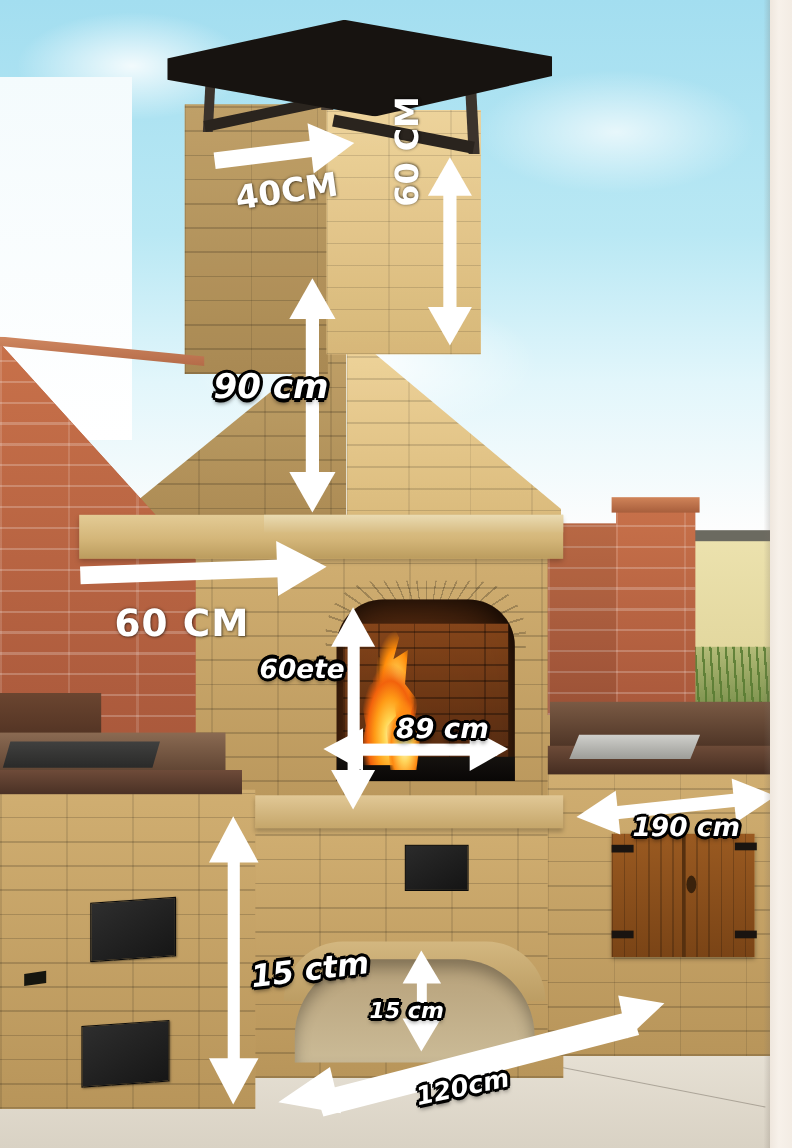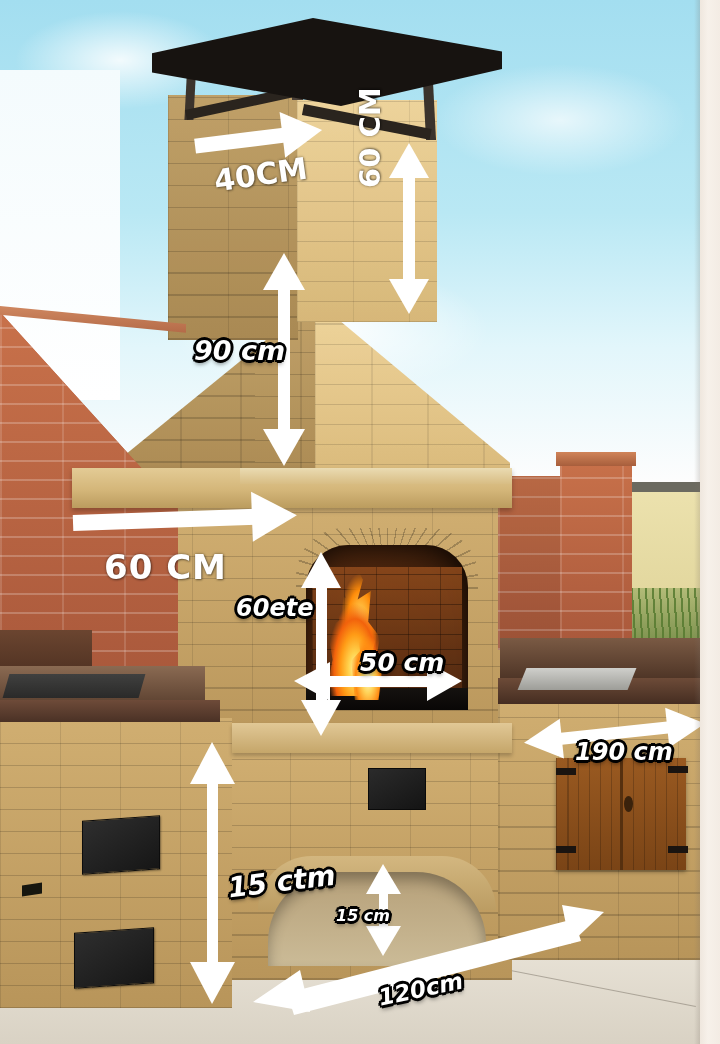--- a/index.html
+++ b/index.html
@@ -472,32 +472,32 @@
         <polygon points="604,912 562,905 570,944"></polygon>
       </g>
 
     </g>
   </svg>
 
   <div class="dimtext t-plain" style="left:214px;top:160px;font-size:30px;transform:rotate(-8deg);">40CM</div>
 
   <div class="dimtext t-plain" style="left:356px;top:188px;font-size:29px;transform:rotate(-90deg);transform-origin:left top;">60 CM</div>
 
-  <div class="dimtext t-outline" style="left:194px;top:337px;font-size:27px;">90 cm</div>
+  <div class="dimtext t-outline" style="left:194px;top:337px;font-size:31px;">90 cm</div>
 
   <div class="dimtext t-plain" style="left:104px;top:550px;font-size:34px;letter-spacing:1px;">60 CM</div>
 
   <div class="dimtext t-outline" style="left:236px;top:596px;font-size:24px;">60ete</div>
 
-  <div class="dimtext t-outline" style="left:360px;top:650px;font-size:25px;">50 cm</div>
+  <div class="dimtext t-outline" style="left:360px;top:650px;font-size:25px;">89 cm</div>
 
   <div class="dimtext t-outline" style="left:575px;top:740px;font-size:24px;">190 cm</div>
 
   <div class="dimtext t-outline" style="left:228px;top:868px;font-size:28px;transform:rotate(-7deg);">15 ctm</div>
 
-  <div class="dimtext t-outline" style="left:336px;top:908px;font-size:16px;">15 cm</div>
+  <div class="dimtext t-outline" style="left:336px;top:908px;font-size:20px;">15 cm</div>
 
   <div class="dimtext t-outline" style="left:378px;top:978px;font-size:23px;transform:rotate(-12deg);">120cm</div>
 
   <div class="right-strip-shadow"></div>
   <div class="right-strip"></div>
 
 </div>
 
 </body></html>

